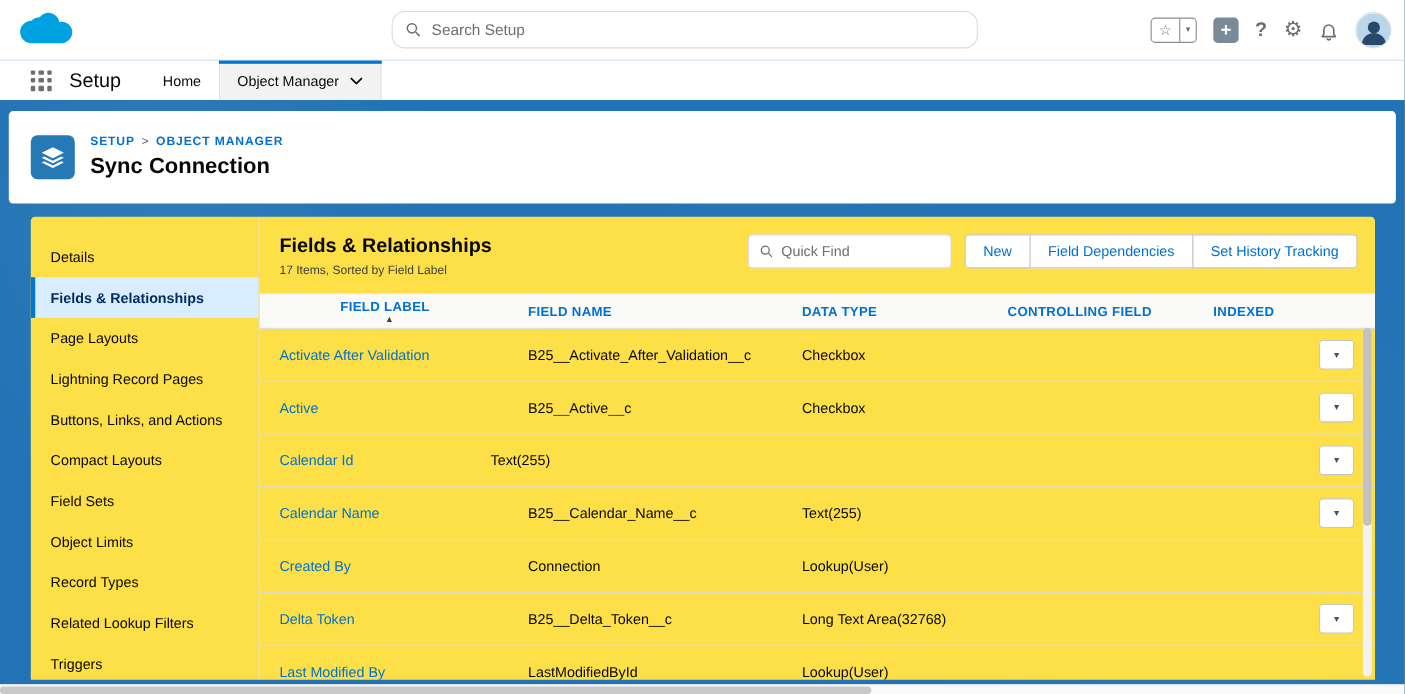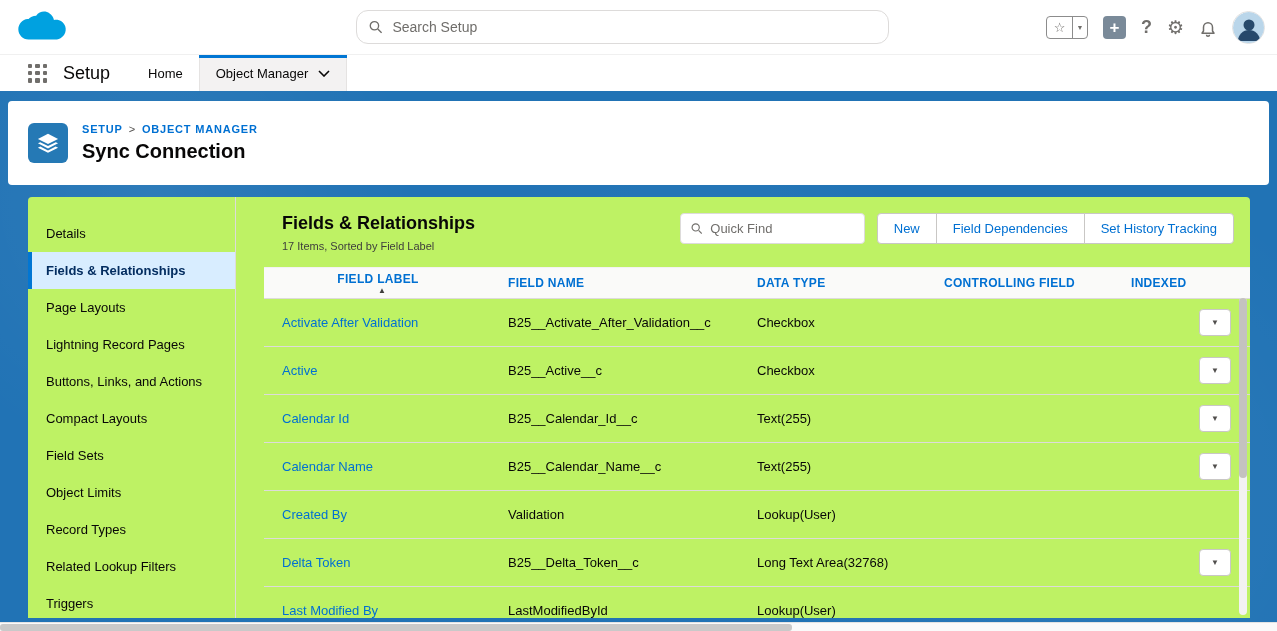--- a/index.html
+++ b/index.html
@@ -48,22 +48,22 @@
   .page-card { margin: 0 8px; height: 84px; background: #fff; border-radius: 4px; display: flex; align-items: center;
     padding-left: 20px; position: relative; z-index: 1; }
   .entity-icon { width: 40px; height: 40px; border-radius: 6px; background: #2579b5; display: flex; align-items: center; justify-content: center; }
   .page-card-text { margin-left: 14px; }
   .breadcrumb { font-size: 11px; font-weight: 700; letter-spacing: .8px; color: #0070d2; display: flex; align-items: center; }
   .breadcrumb a { color: #0070d2; text-decoration: none; cursor: pointer; }
   .crumb-sep { color: #514f4d; margin: 0 6px; font-weight: 400; }
   .page-title { font-size: 20px; font-weight: 700; color: #080707; margin-top: 5px; }
 
   
-  .content-card { margin: 12px 27px 0 28px; height: 421px; background: #bef264; border-radius: 4px 4px 0 0;
-    display: flex; position: relative; z-index: 1; overflow: hidden; gap: 28px; }
+  .content-card { margin: 12px 27px 0 28px; height: 421px; background: #fde047; border-radius: 4px 4px 0 0;
+    display: flex; position: relative; z-index: 1; overflow: hidden; }
 
   .side-nav { width: 208px; border-right: 1px solid #dddbda; padding-top: 18px; flex-shrink: 0; }
   .side-item { height: 37px; display: flex; align-items: center; padding-left: 14px; font-size: 13px; color: #080707;
     border-left: 4px solid transparent; cursor: pointer; }
   .side-item.active { background: #d8edff; border-left-color: #0176d3; font-weight: 700; color: #032d60; }
 
   .main-panel { flex: 1; padding-top: 16px; position: relative; min-width: 0; }
   .main-head { display: flex; justify-content: space-between; align-items: flex-start; padding: 0 16px 0 18px; }
   .main-title { font-size: 18px; font-weight: 700; color: #080707; }
   .main-subtitle { font-size: 11px; color: #3e3e3c; margin-top: 6px; }
@@ -306,21 +306,20 @@
             <div class="td c4"></div>
             <div class="c5">
               <button class="row-menu">▼</button>
             </div>
           </div>
 
           <div class="tr">
             <div class="td c0">
               <a>Calendar Id</a>
             </div>
-            <div class="td c1">B25__Calendar_Id__c</div>
             <div class="td c2">Text(255)</div>
             <div class="td c3"></div>
             <div class="td c4"></div>
             <div class="c5">
               <button class="row-menu">▼</button>
             </div>
           </div>
 
           <div class="tr">
             <div class="td c0">
@@ -332,21 +331,21 @@
             <div class="td c4"></div>
             <div class="c5">
               <button class="row-menu">▼</button>
             </div>
           </div>
 
           <div class="tr">
             <div class="td c0">
               <a>Created By</a>
             </div>
-            <div class="td c1">Validation</div>
+            <div class="td c1">Connection</div>
             <div class="td c2">Lookup(User)</div>
             <div class="td c3"></div>
             <div class="td c4"></div>
             <div class="c5">
               
             </div>
           </div>
 
           <div class="tr">
             <div class="td c0">

